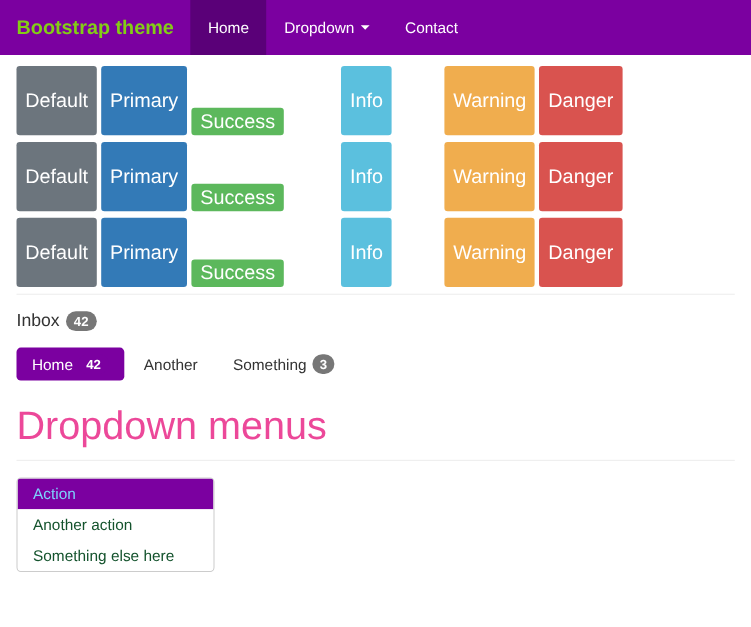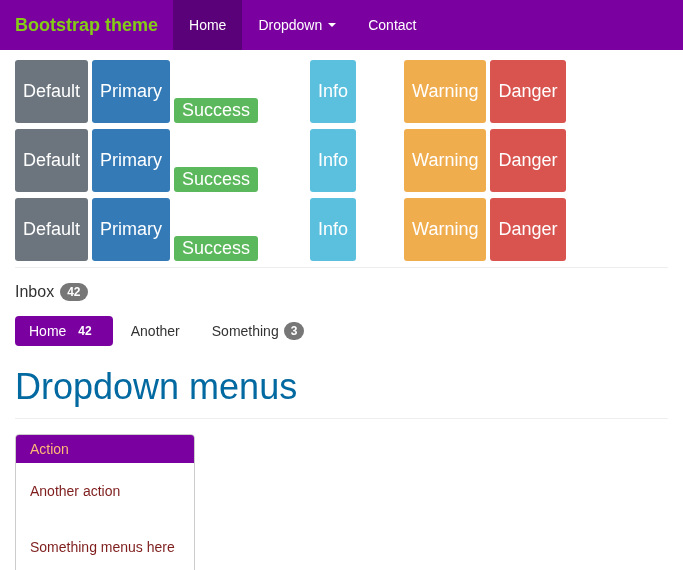--- a/index.html
+++ b/index.html
@@ -130,40 +130,40 @@
     }
     .pill.active {
       background: #7b00a0;
       color: #fff;
     }
 
     
     .dropdown-section-title {
       font-size: 36px;
       font-weight: 300;
-      color: #0369a1;
+      color: #ec4899;
       margin: 10px 0 10px;
     }
 
     .dropdown-menu-demo {
       border: 1px solid #ccc;
       border-radius: 4px;
       width: 180px;
       overflow: hidden;
       margin-top: 10px;
     }
     .dropdown-menu-header {
       background: #7b00a0;
-      color: #fdba74;
+      color: #7dd3fc;
       padding: 6px 14px;
       font-size: 14px;
     }
     .dropdown-menu-item {
-      padding: 20px 14px;
-      color: #7f1d1d;
+      padding: 6px 14px;
+      color: #14532d;
       cursor: pointer;
       font-size: 14px;
       background: #fff;
     }
   </style>
 </head>
 <body>
 
 <nav class="navbar">
   <a class="navbar-brand">Bootstrap theme</a>
@@ -228,16 +228,16 @@
       <span class="badge">3</span>
     </a>
   </div>
 
   <h2 class="dropdown-section-title">Dropdown menus</h2>
   <hr class="section-divider">
 
   <div class="dropdown-menu-demo">
     <div class="dropdown-menu-header">Action</div>
     <div class="dropdown-menu-item">Another action</div>
-    <div class="dropdown-menu-item">Something menus here</div>
+    <div class="dropdown-menu-item">Something else here</div>
   </div>
 
 </div>
 
 </body></html>

